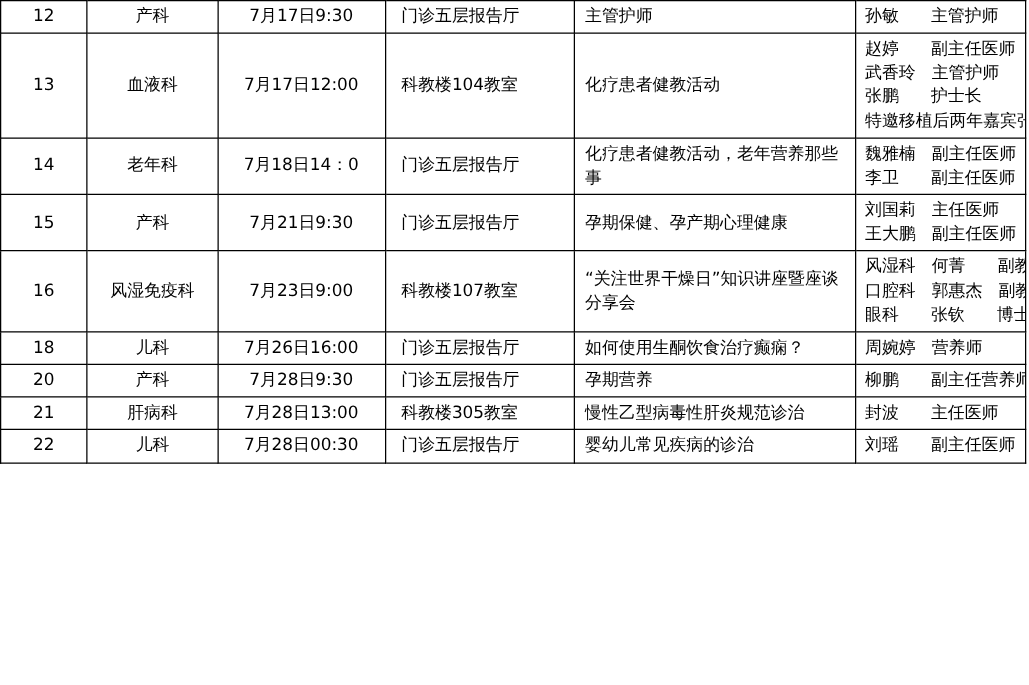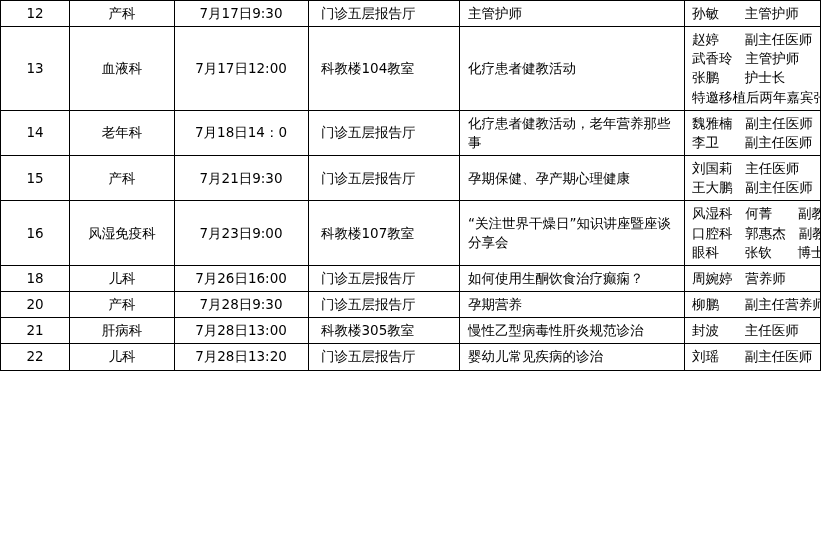--- a/index.html
+++ b/index.html
@@ -182,21 +182,21 @@
           <span class="topic-wrap">慢性乙型病毒性肝炎规范诊治</span>
         </td>
       <td class="c-speaker lines">
         <span class="sp-row">封波      主任医师</span>
       </td>
     </tr>
 
     <tr>
       <td class="c-index">22</td>
       <td class="c-dept">儿科</td>
-      <td class="c-time">7月28日13:20</td>
+      <td class="c-time">7月28日00:30</td>
       <td class="c-place">门诊五层报告厅</td>
       <td class="c-topic">
           <span class="topic-wrap">婴幼儿常见疾病的诊治</span>
         </td>
       <td class="c-speaker lines">
         <span class="sp-row">刘瑶      副主任医师</span>
       </td>
     </tr>
 
   </tbody>

